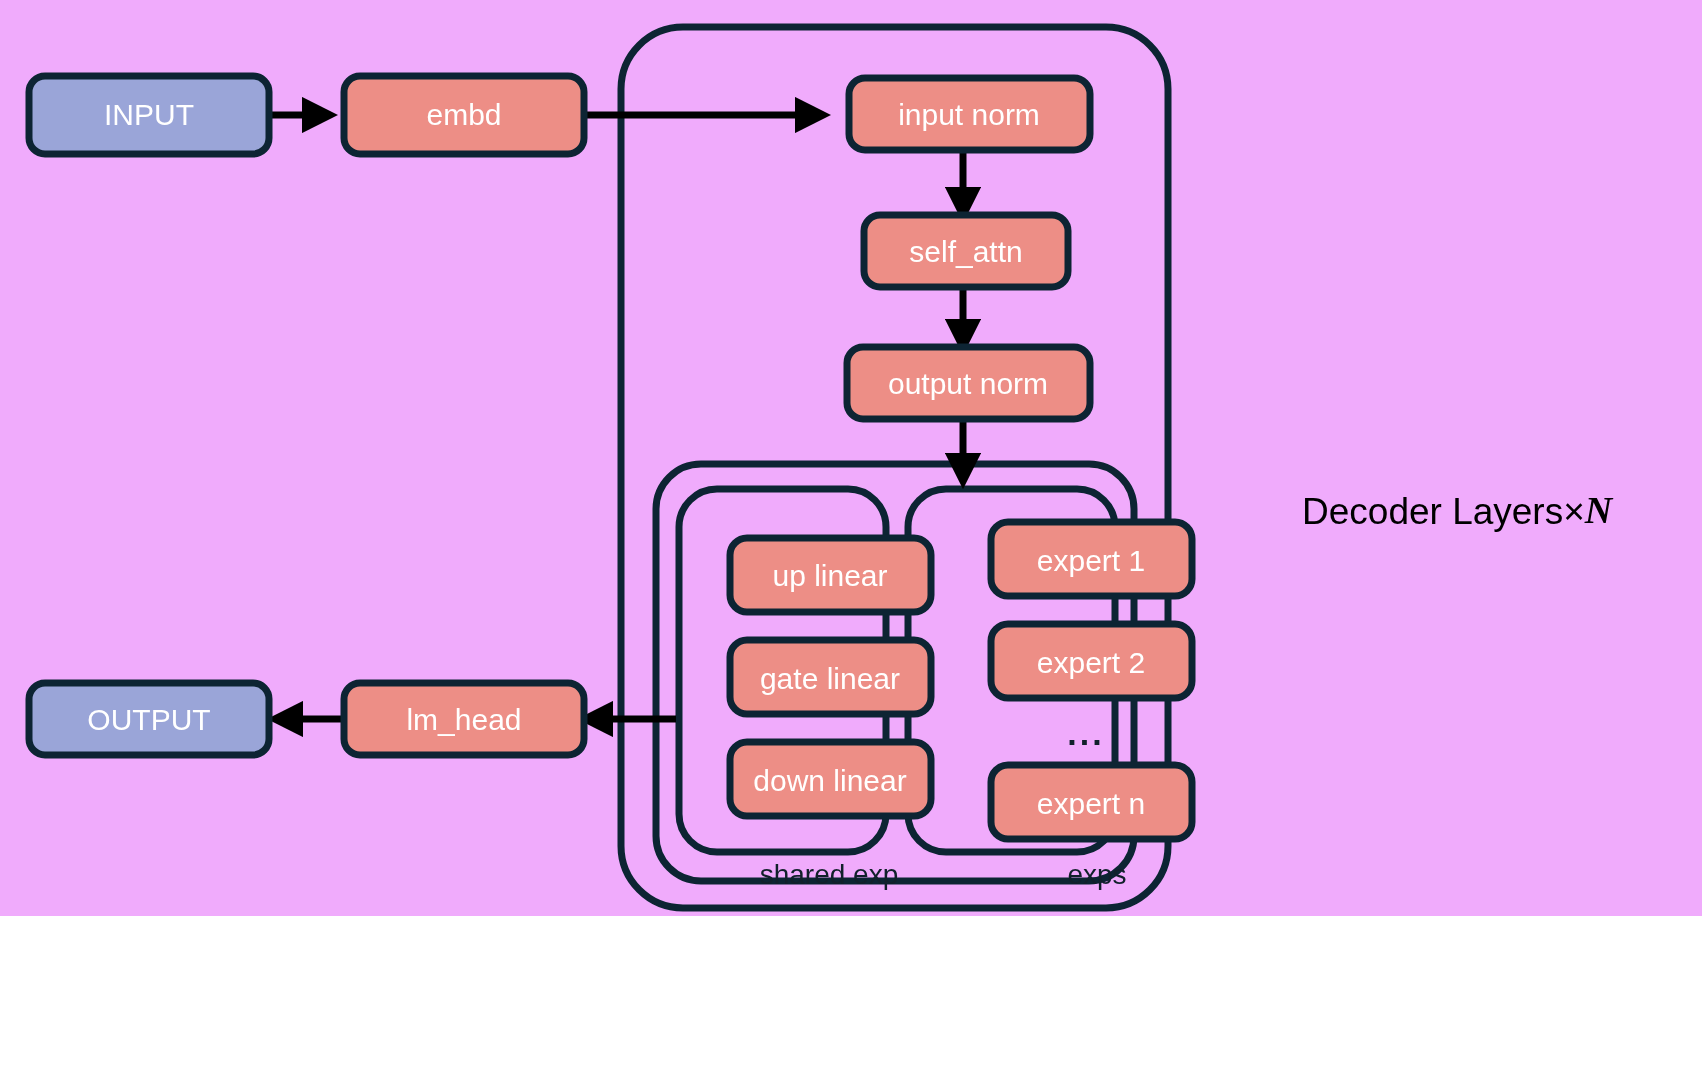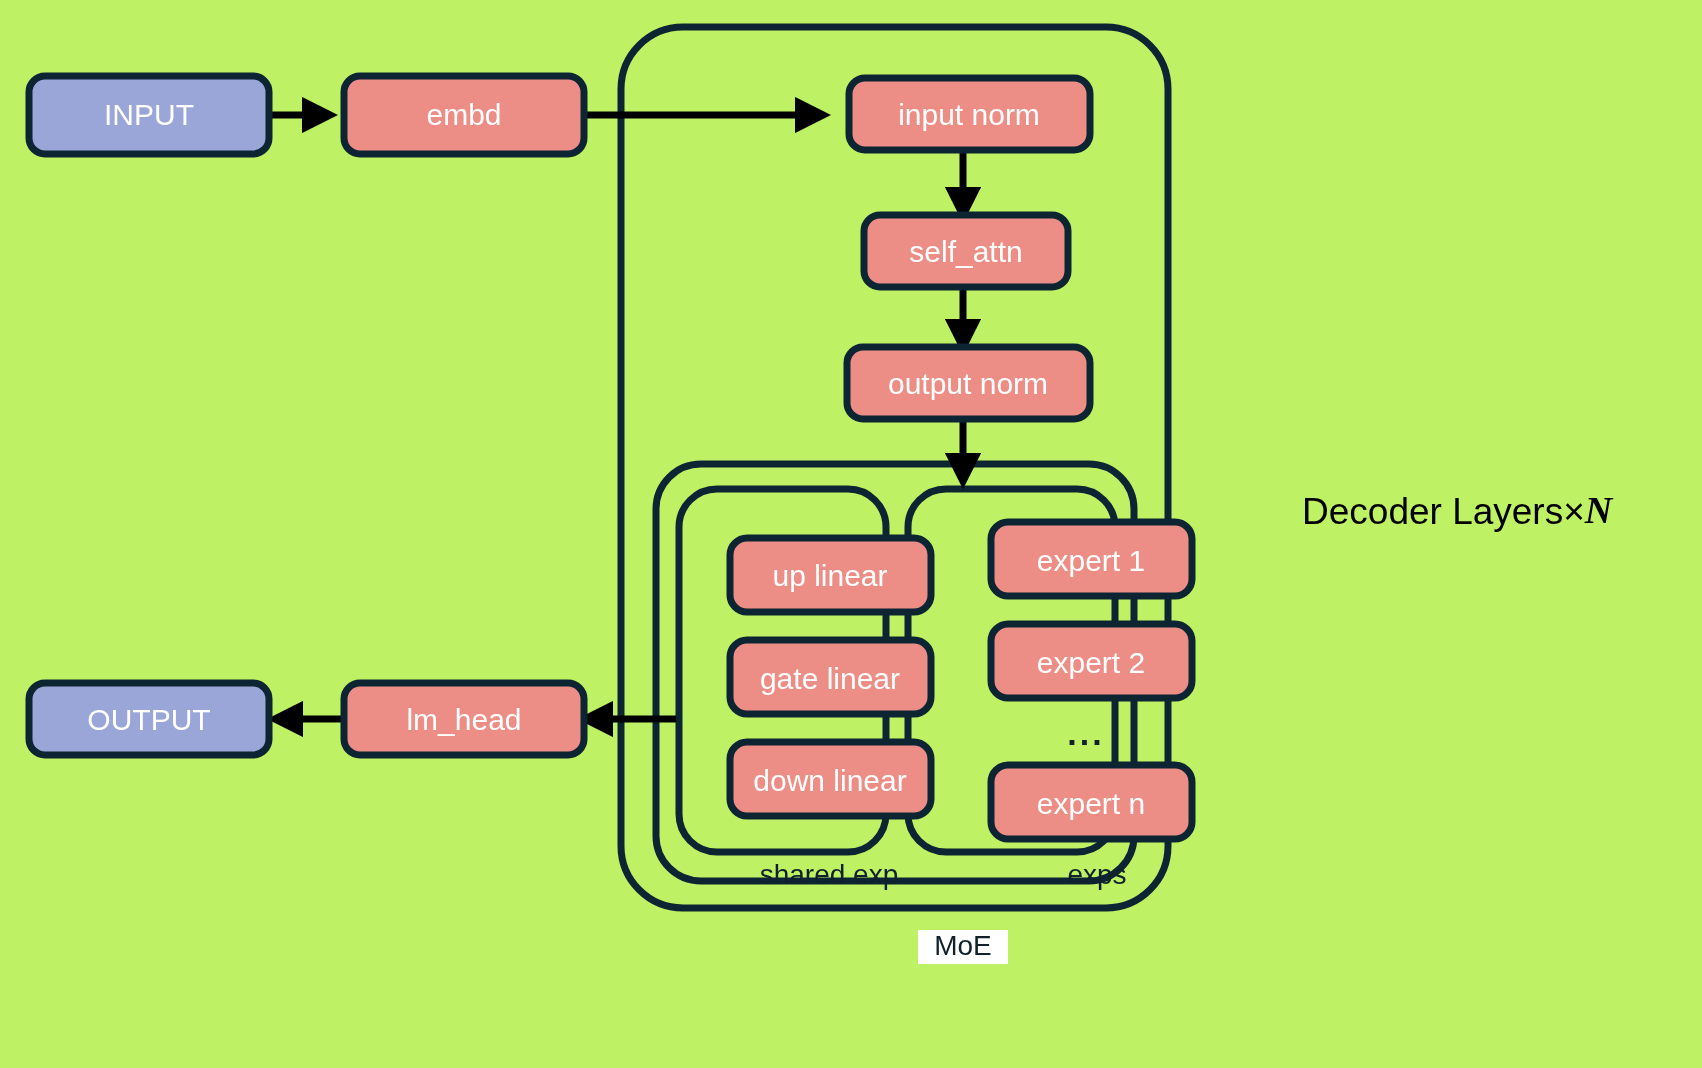--- a/index.html
+++ b/index.html
@@ -6,22 +6,22 @@
     margin: 0;
     padding: 0;
     background: #ffffff;
   }
   body {
     font-family: "Liberation Sans", sans-serif;
   }
   #stage {
     position: relative;
     width: 1702px;
-    height: 1068px;
-    background: #bef264;
+    height: 916px;
+    background: #f0abfc;
     overflow: hidden;
   }
   svg#diagram {
     position: absolute;
     left: 0;
     top: 0;
     width: 1702px;
     height: 1068px;
   }
   .node-rect {

